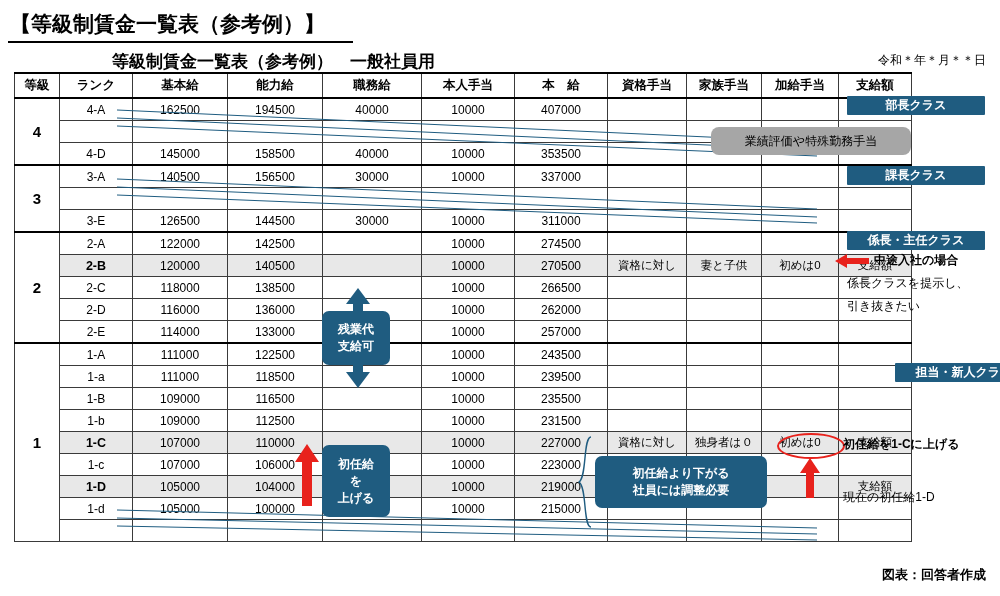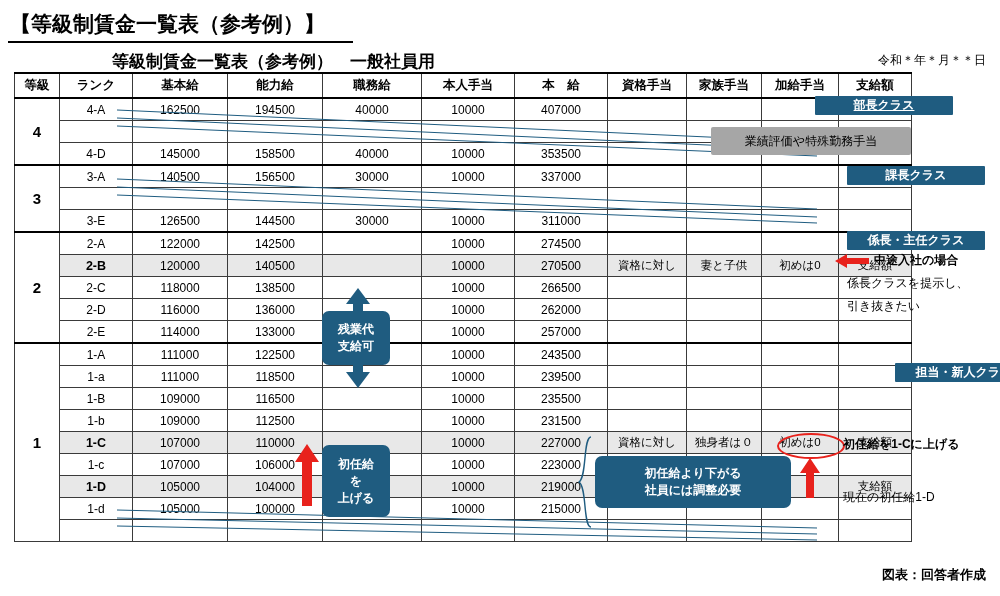--- a/index.html
+++ b/index.html
@@ -132,21 +132,21 @@
     display: flex;
     flex-direction: column;
     justify-content: center;
     align-items: center;
     line-height: 17px;
   }
   .callout.gray {
     background: #a6a6a6;
     color: #000;
     font-weight: normal;
-    border-radius: 2px;
+    border-radius: 8px;
     font-size: 12px;
   }
 
   
   .note {
     position: absolute;
     font-size: 12px;
     white-space: nowrap;
   }
   .note.bold { font-weight: bold; }
@@ -457,21 +457,21 @@
     <line x1="0" y1="4" x2="700" y2="34" stroke="#1f5c80" stroke-width="1"></line>
     <line x1="0" y1="12" x2="700" y2="42" stroke="#1f5c80" stroke-width="1"></line>
     <line x1="0" y1="20" x2="700" y2="48" stroke="#1f5c80" stroke-width="1"></line>
   </svg>
   <svg class="deco" style="left:117px; top:508px; width:700px; height:28px;">
     <line x1="0" y1="2" x2="700" y2="20" stroke="#1f5c80" stroke-width="1"></line>
     <line x1="0" y1="10" x2="700" y2="26" stroke="#1f5c80" stroke-width="1"></line>
     <line x1="0" y1="18" x2="700" y2="32" stroke="#1f5c80" stroke-width="1"></line>
   </svg>
 
-  <div class="class-label" style="left:815px; top:96px;text-decoration:underline;">部長クラス</div>
+  <div class="class-label" style="left:847px; top:96px;">部長クラス</div>
   <div class="class-label" style="left:847px; top:166px;">課長クラス</div>
   <div class="class-label" style="left:847px; top:231px;">係長・主任クラス</div>
   <div class="class-label" style="left:847px; top:363px;margin-left:48px;">担当・新人クラス</div>
 
   <div class="callout gray" style="left:711px; top:127px; width:200px; height:28px;">
     <span>業績評価や特殊勤務手当</span>
   </div>
 
   <svg class="deco" style="left:336px; top:288px; width:44px; height:100px;">
     <polygon points="22,0 34,16 27,16 27,26 17,26 17,16 10,16" fill="#1f5c80"></polygon>
@@ -487,21 +487,21 @@
   </svg>
   <div class="callout" style="left:322px; top:437px; width:68px; height:72px;margin-top:8px;">
     <span>初任給</span>
     <span>を</span>
     <span>上げる</span>
   </div>
 
   <svg class="deco" style="left:577px; top:437px; width:16px; height:90px;">
     <path d="M14 0 C6 0 10 40 2 45 C10 50 6 90 14 90" fill="none" stroke="#1f5c80" stroke-width="1.4"></path>
   </svg>
-  <div class="callout" style="left:595px; top:456px; width:196px; height:52px;">
+  <div class="callout" style="left:595px; top:456px; width:172px; height:52px;">
     <span>初任給より下がる</span>
     <span>社員には調整必要</span>
   </div>
 
   <svg class="deco" style="left:835px; top:253px; width:34px; height:16px;">
     <polygon points="0,8 12,1 12,5 34,5 34,11 12,11 12,15" fill="#e8221c"></polygon>
   </svg>
   <div class="note bold" style="left:874px; top:252px;">中途入社の場合</div>
   <div class="note" style="left:847px; top:275px;">係長クラスを提示し、</div>
   <div class="note" style="left:847px; top:298px;">引き抜きたい</div>

